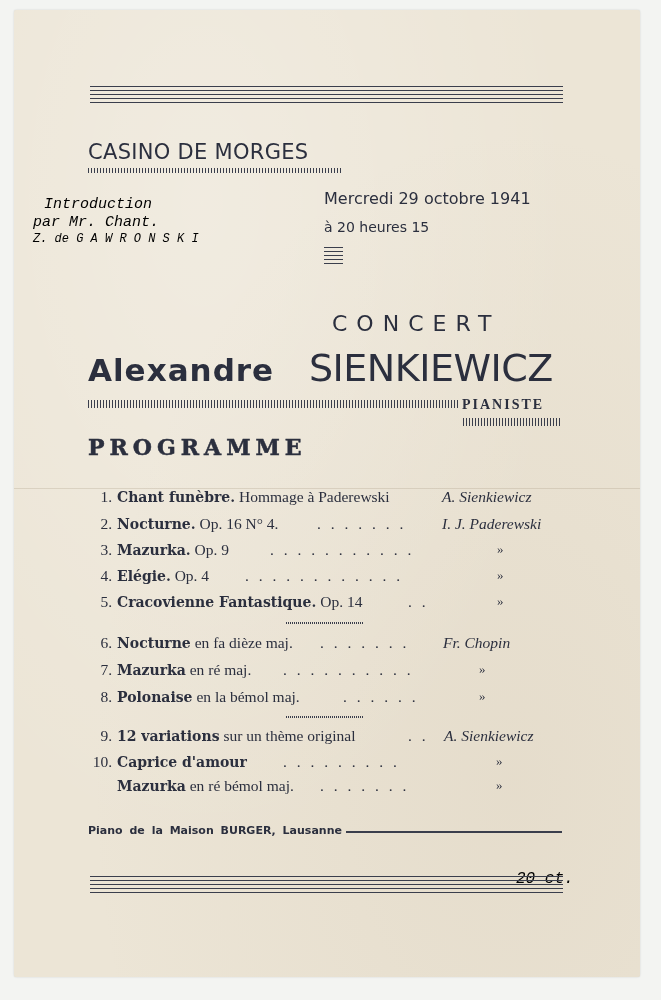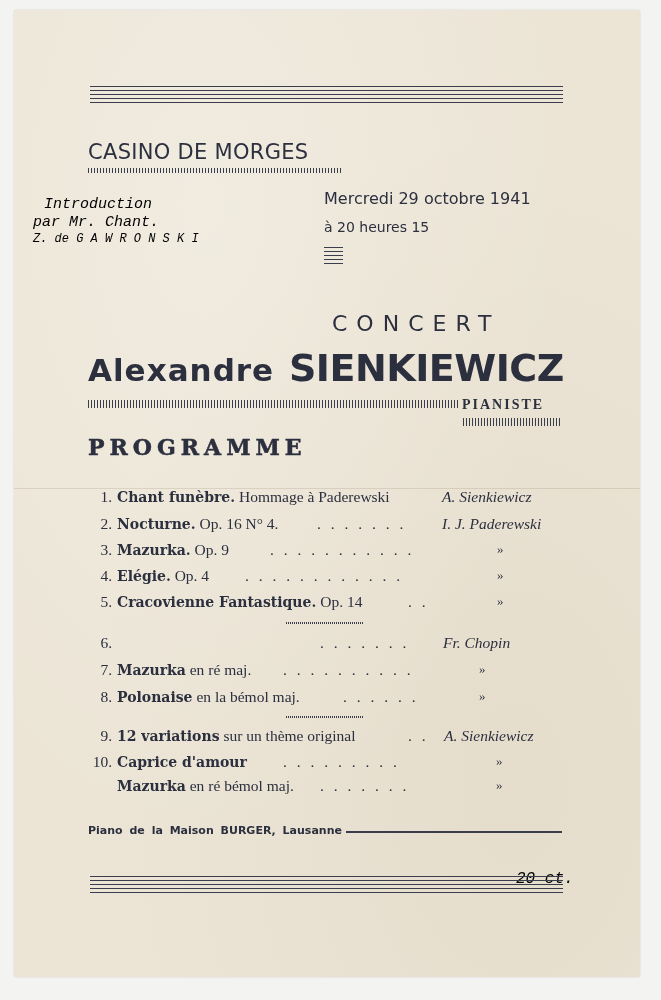--- a/index.html
+++ b/index.html
@@ -24,21 +24,21 @@
   .hatch {
     background: repeating-linear-gradient(to right, #3a3e4c 0px, #3a3e4c 1.2px, transparent 1.2px, transparent 3px);
   }
   .sans { font-family:"DejaVu Sans", sans-serif; }
   .mono { font-family:"Liberation Mono", monospace; color:#000000;font-style:italic; }
   .venue { font-size:21px; letter-spacing:0.3px; }
   .date { font-size:16px; }
   .time { font-size:14px; }
   .concert { font-size:22px; letter-spacing:9px; font-weight:normal; }
   .first { font-size:31px; font-weight:bold; letter-spacing:1px; }
-  .last { font-size:38px; font-weight:bold; letter-spacing:-0.5px; }
+  .last { font-size:38px; font-weight:normal; letter-spacing:-0.5px;margin-left:20px; }
   .pianiste { font-size:14px; font-weight:bold; letter-spacing:2px; }
   .programme { font-family:"DejaVu Serif", serif; font-size:22px; font-weight:bold; letter-spacing:5px; color:#2b2f3e;
     -webkit-text-stroke:0.5px #2b2f3e; }
   .row { position:absolute; left:90px; width:480px; height:22px; font-family:"Liberation Serif", serif; font-size:15.5px; white-space:nowrap; }
   .row .num { position:absolute; right:455px; text-align:right; }
   .row .title { position:absolute; left:27px; }
   .row .title b { font-weight:bold; font-family:"DejaVu Serif", serif; font-size:14px; }
   .row .comp { position:absolute; font-style:italic; }
   .row .ditto { position:absolute; font-size:13px; }
   .sep { position:absolute; height:2px;
@@ -102,20 +102,21 @@
   <span class="num" style="right:458px;">5.</span>
   <span class="title"><b>Cracovienne Fantastique.</b><span> Op. 14</span></span>
   <span class="abs" style="left:318px; letter-spacing:3px;">. .</span>
   <span class="ditto" style="left:407px;">»</span>
 </div>
 
 <div class="sep" style="left:286px; top:622px; width:78px;"></div>
 
 <div class="row" style="top:634px;">
   <span class="num" style="right:458px;">6.</span>
+  <span class="title"><b>Nocturne</b><span> en fa dièze maj.</span></span>
   <span class="abs" style="left:230px; letter-spacing:3px;">. . . . . . .</span>
   <span class="comp" style="left:353px;">Fr. Chopin</span>
 </div>
 <div class="row" style="top:661px;">
   <span class="num" style="right:458px;">7.</span>
   <span class="title"><b>Mazurka</b><span> en ré maj.</span></span>
   <span class="abs" style="left:193px; letter-spacing:3px;">. . . . . . . . . .</span>
   <span class="ditto" style="left:389px;">»</span>
 </div>
 <div class="row" style="top:688px;">

